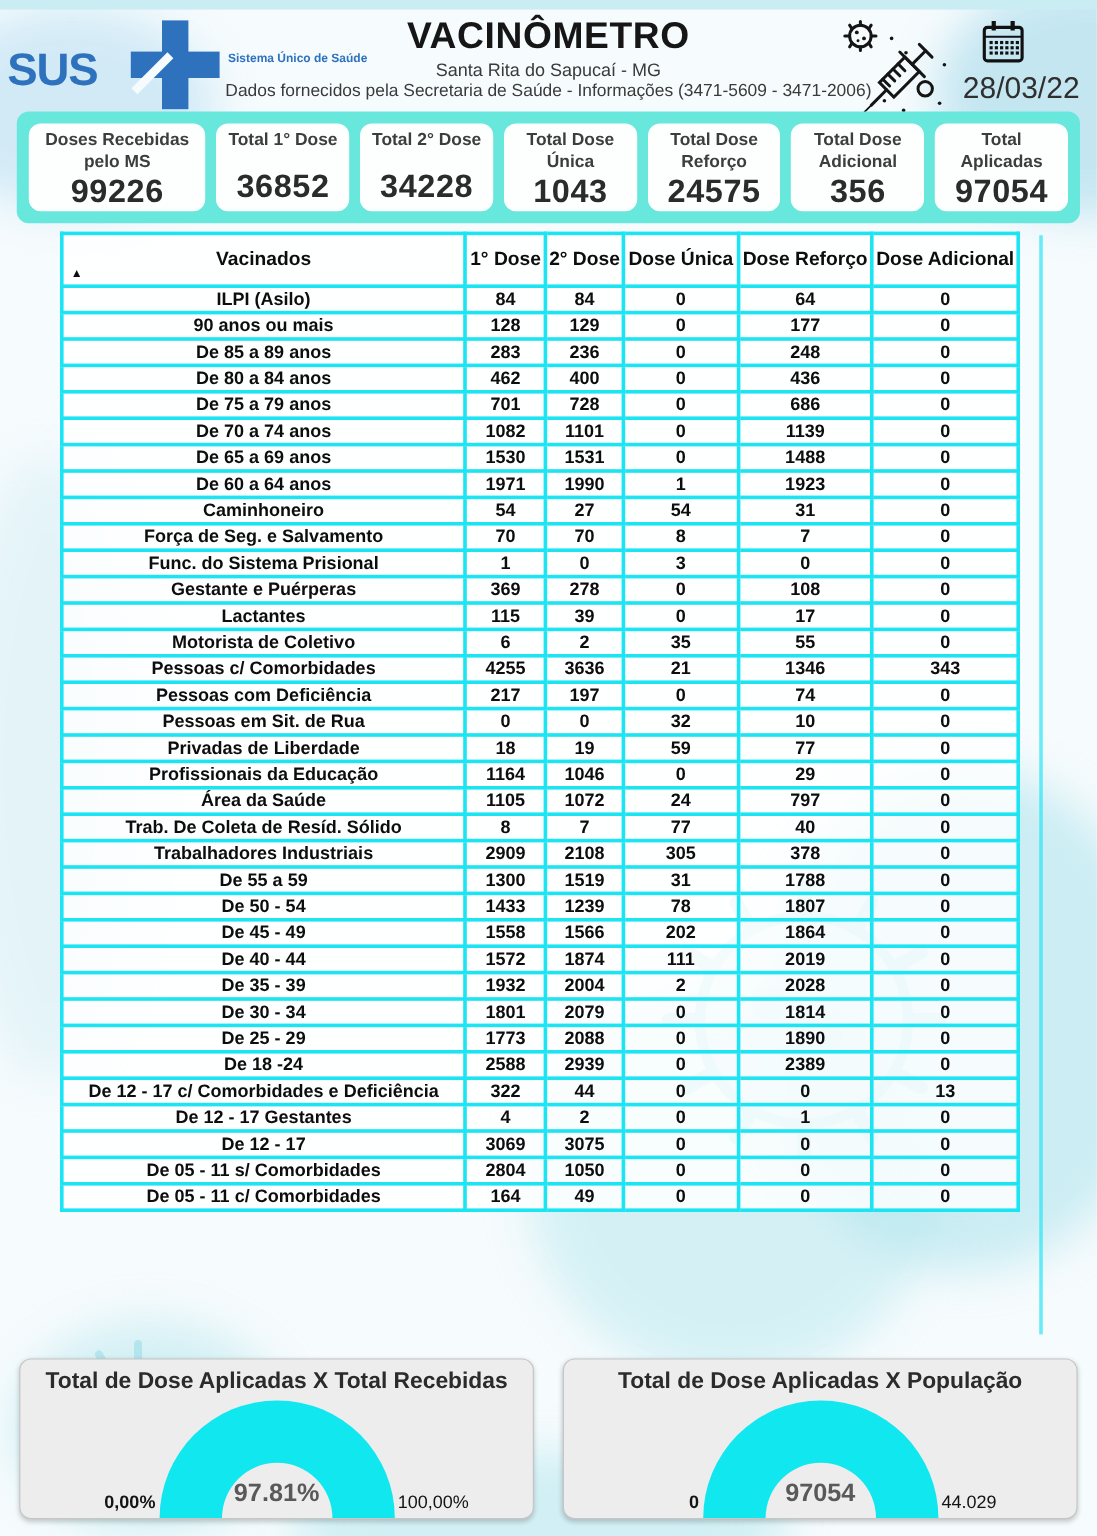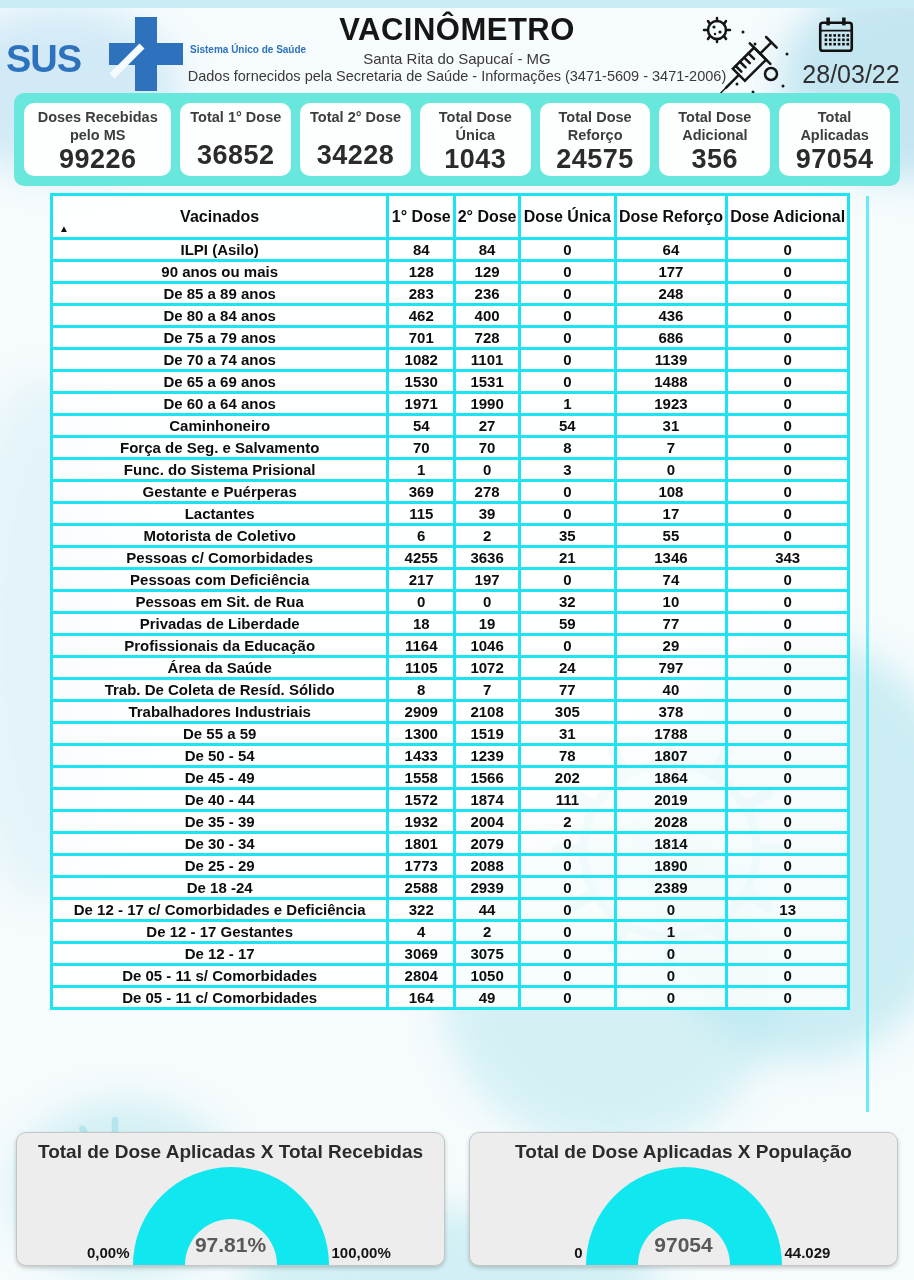--- a/index.html
+++ b/index.html
@@ -72,21 +72,21 @@
   .gauge-card{flex:1;height:134px;background:var(--gauge-card-bg);border:1px solid #c6c6c6;border-radius:10px;
     box-shadow:0 2px 4px rgba(0,0,0,.2);position:relative;overflow:hidden;}
   .gauge-title{margin-top:8px;text-align:center;font-size:19px;font-weight:bold;color:#2b2b2b;}
   .gauge-arc{position:absolute;bottom:0;left:50%;transform:translateX(-50%);width:196px;height:98px;
     border-radius:98px 98px 0 0;background:var(--gauge-fill);}
   .gauge-hole{position:absolute;bottom:0;left:50%;transform:translateX(-50%);width:92px;height:46px;
     border-radius:46px 46px 0 0;background:var(--gauge-card-bg);}
   .gauge-value{position:absolute;bottom:8px;left:0;width:100%;text-align:center;font-size:21px;
     font-weight:700;color:#595959;}
   .gauge-min{position:absolute;bottom:4px;right:calc(50% + 101px);font-size:15px;font-weight:bold;color:#141414;}
-  .gauge-max{position:absolute;bottom:4px;left:calc(50% + 101px);font-size:15px;font-weight:bold;color:#141414;margin-top:44px;}
+  .gauge-max{position:absolute;bottom:4px;left:calc(50% + 101px);font-size:15px;font-weight:normal;color:#141414;margin-top:44px;}
 </style>
 </head>
 <body>
 
 <div class="blob b1"></div>
 <div class="blob b2"></div>
 <div class="blob b3"></div>
 <div class="blob b4"></div>
 <div class="blob b5"></div>
 <div class="blob b6"></div>

